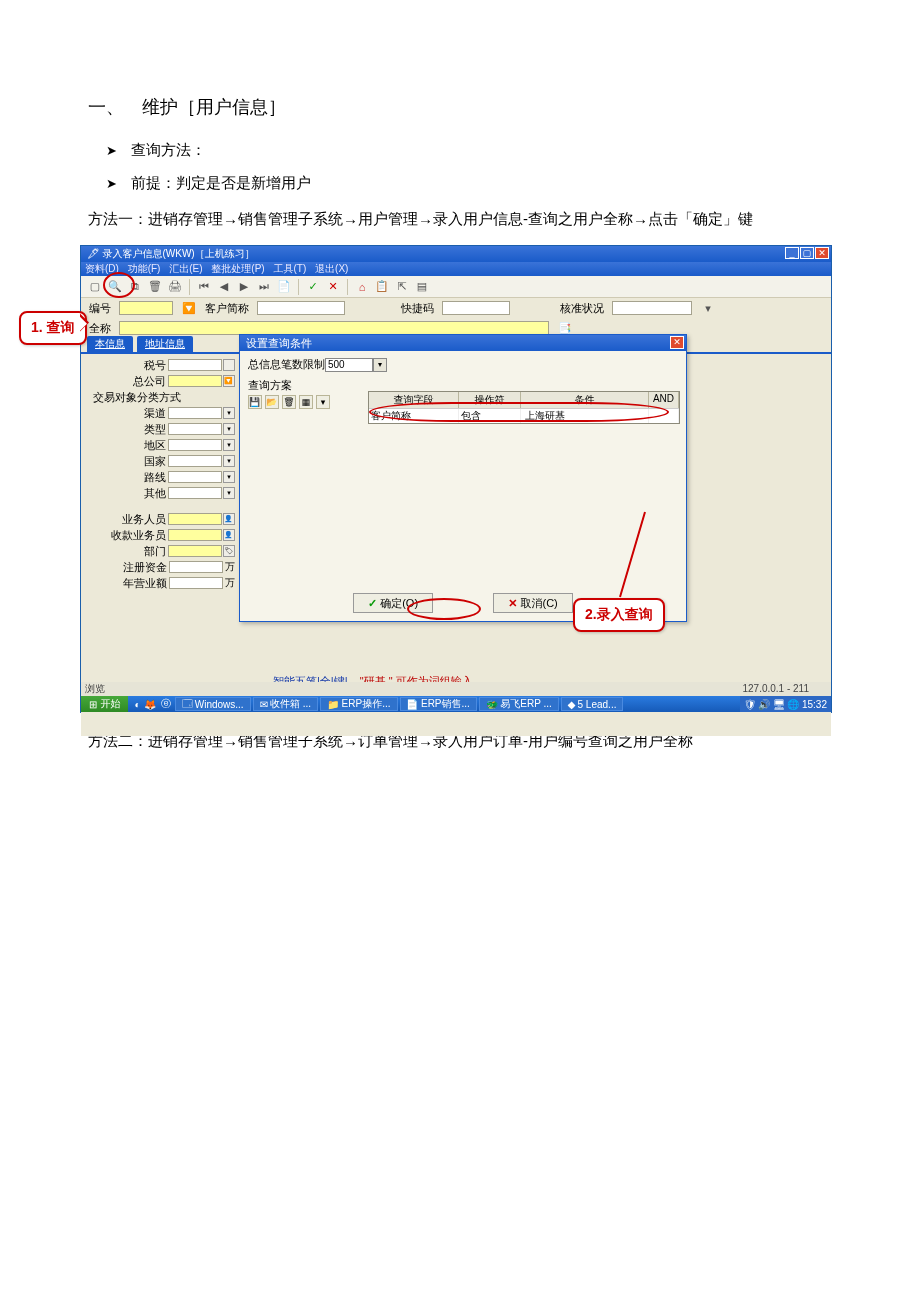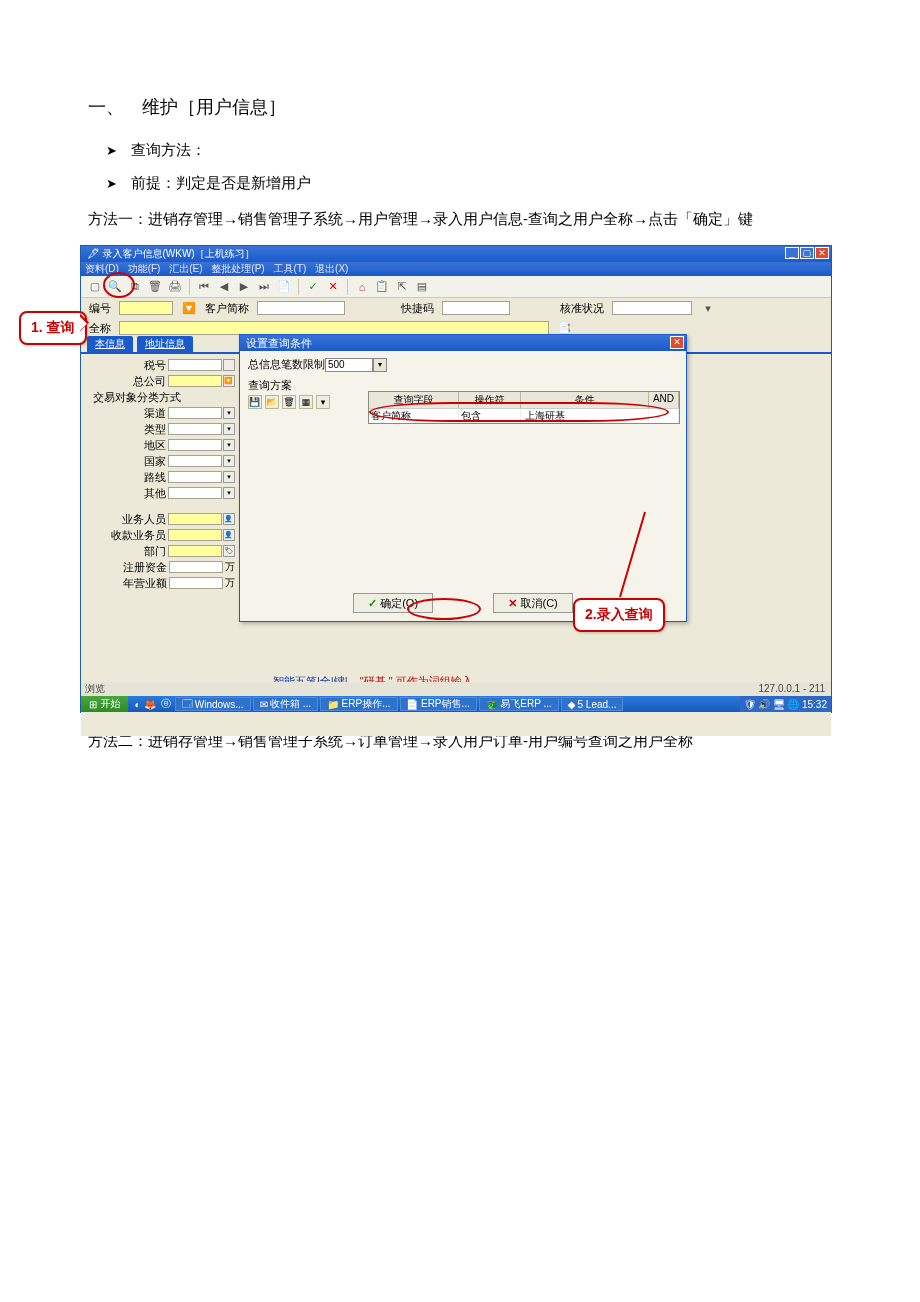--- a/index.html
+++ b/index.html
@@ -61,21 +61,21 @@
   .dlg-buttons { position: absolute; bottom: 8px; left: 0; right: 0; display: flex; justify-content: center; gap: 60px; }
   .dlg-btn { width: 80px; height: 20px; border: 1px solid #999; background: #efeee2; font-size: 11px; display: flex; align-items: center; justify-content: center; gap: 3px; }
   .dlg-btn .ic-ok { color: #0a9a0a; font-weight: bold; }
   .dlg-btn .ic-cancel { color: #c00; font-weight: bold; }
 
   
   .ime-line { position: absolute; left: 192px; bottom: 32px; font-size: 11px; color: #004; }
   .ime-line .blue { color: #1438a8; text-decoration: underline; }
   .ime-line .red { color: #b00; }
   .status-line { position: absolute; left: 0; bottom: 16px; right: 0; height: 14px; background: #e6e4d6; font-size: 10px; color: #444; padding-left: 4px; line-height: 14px; display: flex; }
-  .status-line .ip { margin-left: auto; margin-right: 6px; }
+  .status-line .ip { margin-left: auto; margin-right: 22px; }
   .taskbar { position: absolute; left: 0; bottom: 0; right: 0; height: 16px; background: linear-gradient(#2a7be0, #165ab8); display: flex; align-items: center; font-size: 10px; color: #fff; }
   .taskbar .start { background: linear-gradient(#46a83a, #2e8a24); height: 100%; display: flex; align-items: center; padding: 0 8px; gap: 3px; }
   .taskbar .tbtn { height: 14px; margin-left: 2px; padding: 0 6px; background: #2f72cc; border: 1px solid #4a8ae0; display: flex; align-items: center; gap: 2px; }
   .taskbar .tray { margin-left: auto; padding: 0 4px; display: flex; align-items: center; gap: 2px; background: #2c68c4; height: 100%; }
 
   
   .callout { position: absolute; background: #fff; border: 2px solid #c00; border-radius: 8px; color: #c00; font-weight: bold; font-size: 14px; padding: 6px 10px; box-shadow: 1px 1px 3px rgba(0,0,0,.2); z-index: 20; }
   .callout1 { left: -62px; top: 65px; }
   .callout1::after { content: ""; position: absolute; right: -13px; top: 50%; width: 0; height: 0; border: 9px solid transparent; border-left-color: #c00; transform: translateY(-80%); }
   .callout1::before { content: ""; position: absolute; right: -9px; top: 50%; width: 0; height: 0; border: 7px solid transparent; border-left-color: #fff; transform: translateY(-80%); z-index: 2; }

